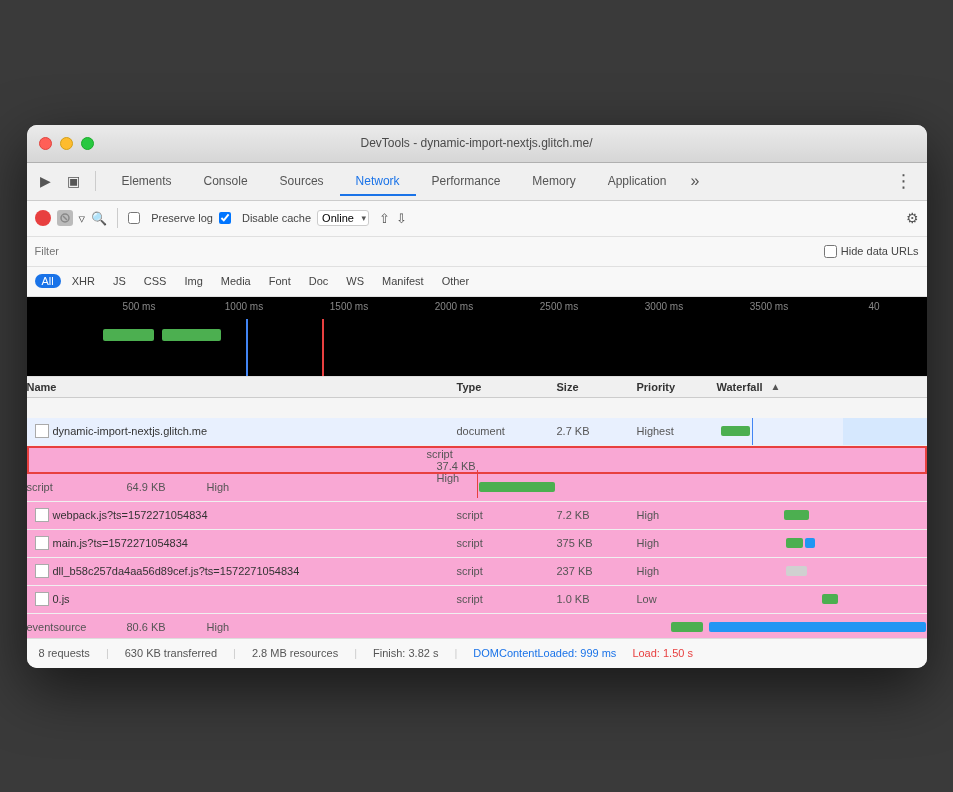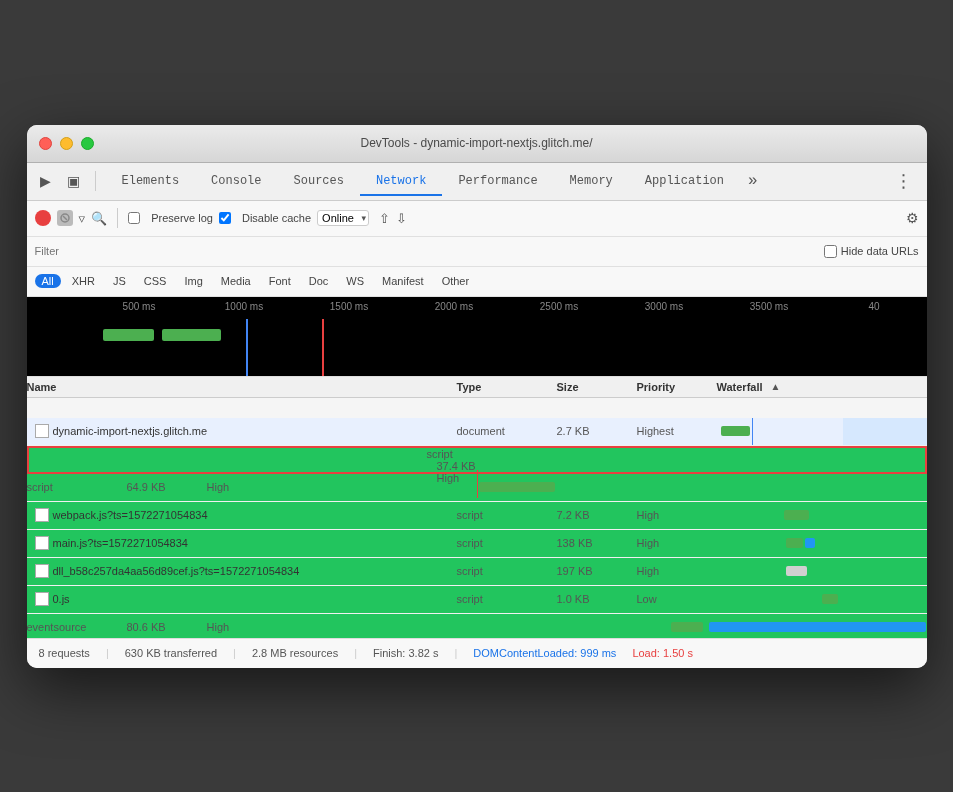--- a/index.html
+++ b/index.html
@@ -74,21 +74,20 @@
       margin: 0 4px;
     }
     .nav-tab {
       padding: 6px 16px;
       font-size: 12px;
       color: #555;
       cursor: pointer;
       border-bottom: 2px solid transparent;
       margin-bottom: -1px;
       white-space: nowrap;
-      font-family: Liberation Mono, monospace;
     }
     .nav-tab.active {
       color: #1a73e8;
       border-bottom: 2px solid #1a73e8;
       font-weight: 500;
     }
     .nav-tab.more {
       font-size: 16px;
       padding: 4px 8px;
     }
@@ -254,21 +253,21 @@
       padding: 4px 0;
       align-items: center;
     }
     .col-name { width: 430px; }
     .col-type { width: 100px; }
     .col-size { width: 80px; }
     .col-priority { width: 80px; }
     .col-waterfall { flex: 1; display: flex; align-items: center; gap: 8px; }
     .sort-arrow { font-size: 10px; color: #555; }
     .table-body {
-      background: #22c55e;
+      background: #f9a8d4;
       overflow-y: auto;
       margin-top: 20px;
     }
     .table-row {
       display: flex;
       align-items: center;
       font-size: 11px;
       color: #333;
       border-bottom: 1px solid #f0f0f0;
       height: 28px;
@@ -503,35 +502,35 @@
         <div class="wf-bar wf-green" style="left:32%;width:12%;"></div>
       </div>
     </div>
 
     <div class="table-row">
       <div class="cell-name">
         <div class="row-icon"></div>
         <span>main.js?ts=1572271054834</span>
       </div>
       <div class="cell-type">script</div>
-      <div class="cell-size">138 KB</div>
+      <div class="cell-size">375 KB</div>
       <div class="cell-priority">High</div>
       <div class="cell-waterfall">
         <div class="wf-bar wf-green" style="left:33%;width:8%;"></div>
         <div class="wf-bar wf-blue" style="left:42%;width:5%;"></div>
       </div>
     </div>
 
     <div class="table-row">
       <div class="cell-name">
         <div class="row-icon"></div>
         <span>dll_b58c257da4aa56d89cef.js?ts=1572271054834</span>
       </div>
       <div class="cell-type">script</div>
-      <div class="cell-size">197 KB</div>
+      <div class="cell-size">237 KB</div>
       <div class="cell-priority">High</div>
       <div class="cell-waterfall">
         <div class="wf-bar" style="left:33%;width:10%;background:#d0d0d0;"></div>
       </div>
     </div>
 
     <div class="table-row">
       <div class="cell-name">
         <div class="row-icon"></div>
         <span>0.js</span>

